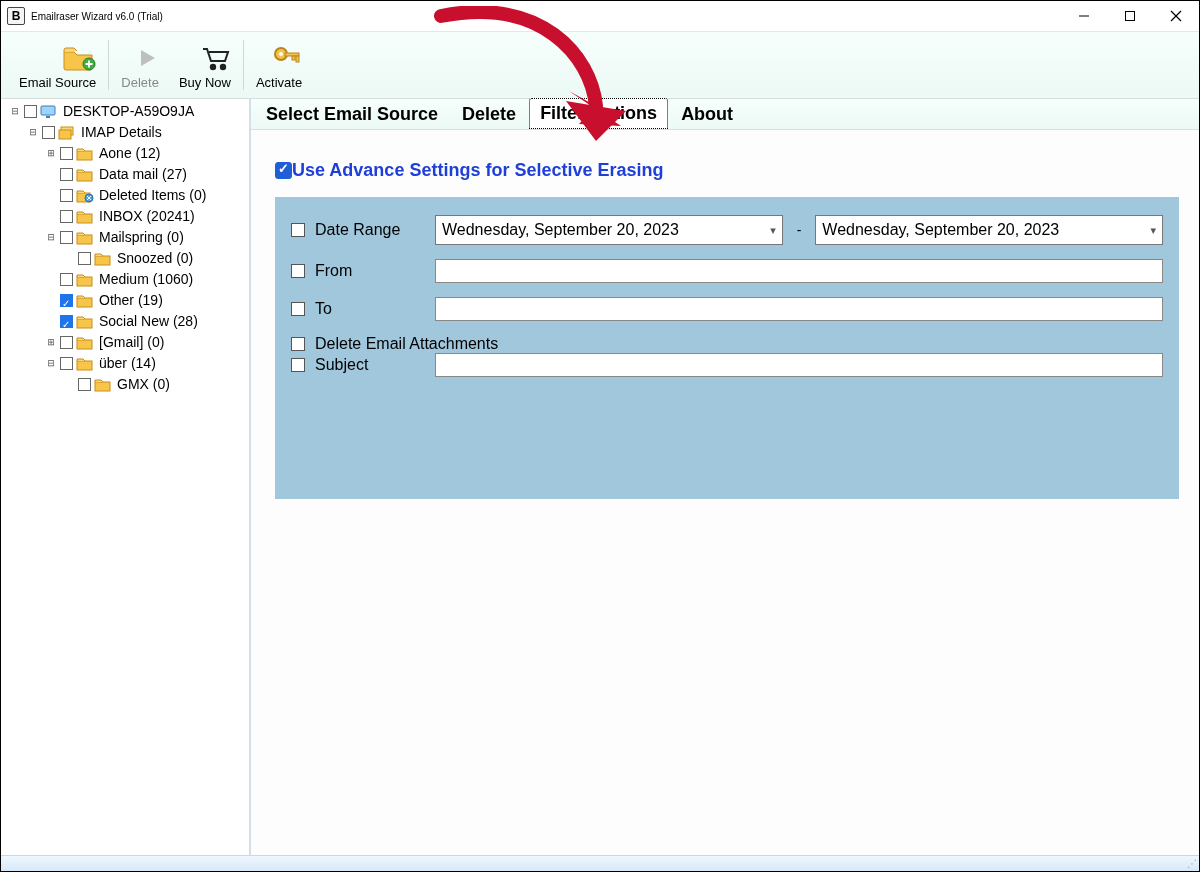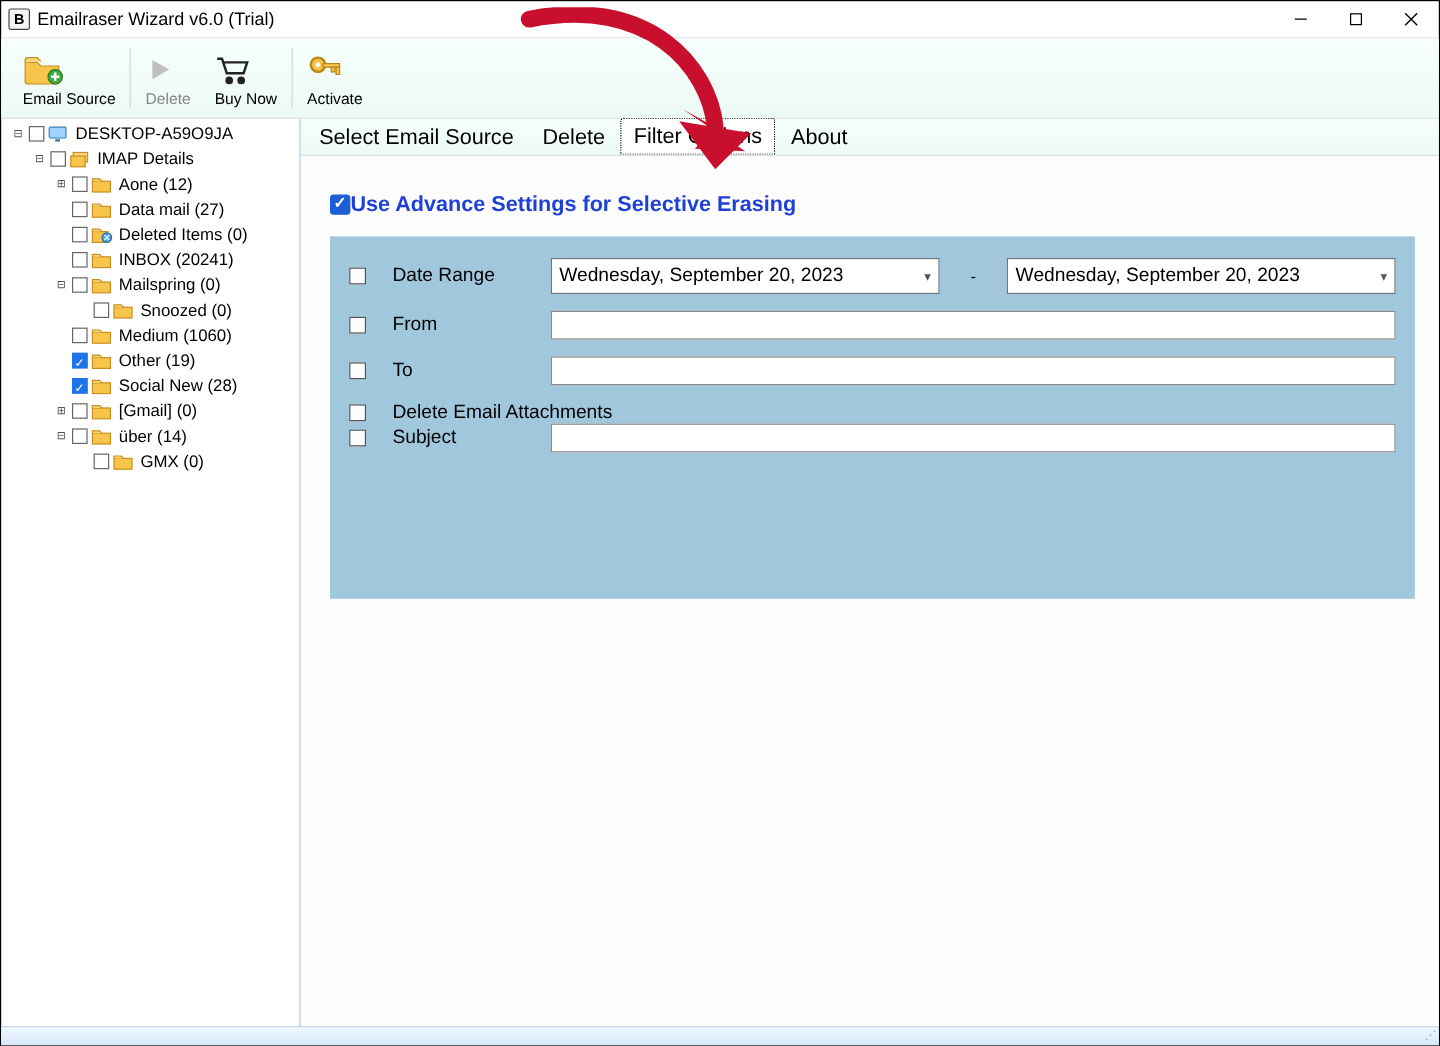--- a/index.html
+++ b/index.html
@@ -1,62 +1,62 @@
 <!DOCTYPE html>
 <html><head>
 <meta charset="utf-8">
 <style>
   * { box-sizing: border-box; }
   html,body { margin:0; padding:0; font-family: "Segoe UI", Arial, sans-serif; font-size:14px; }
   .window { width:1200px; height:872px; border:1px solid #000; background:#fff; position:relative; display:flex; flex-direction:column; }
   
   .titlebar { height:30px; display:flex; align-items:center; padding:0 0 0 6px; }
   .title-icon { width:18px; height:18px; border:1px solid #444; border-radius:2px; display:flex; align-items:center; justify-content:center; font-weight:bold; font-size:12px; margin-right:6px; background:#f4f4f4; }
-  .title-text { flex:0 0 auto; font-size:15px; }
+  .title-text { flex:0 0 auto; font-size:10px; }
   .titlebar-spacer { flex:1; }
   .win-controls { display:flex; }
   .win-btn { width:46px; height:30px; display:flex; align-items:center; justify-content:center; font-size:14px; }
   .win-btn svg { display:block; }
   
   .menubar { height:26px; display:flex; align-items:center; padding:0 8px; gap:18px; font-size:14px; }
   .menubar span { cursor:default; }
   
   .toolbar { height:68px; display:flex; border-top:1px solid #e6e6e6; border-bottom:1px solid #d5dedc;
              background:linear-gradient(#f6fffc,#ecf9f5); padding:4px 8px; gap:0; }
   .toolgroup { display:flex; }
-  .toolbtn { display:flex; flex-direction:column; align-items:flex-start; justify-content:center; padding:0 10px; font-size:13px; cursor:default; }
+  .toolbtn { display:flex; flex-direction:column; align-items:flex-end; justify-content:center; padding:0 10px; font-size:13px; cursor:default; }
   .toolbtn .ticon { height:34px; display:flex; align-items:center; justify-content:center; }
   .toolbtn.disabled { color:#888; }
   .vdiv { width:1px; background:#d0d8d6; margin:4px 2px; }
   
   .body { flex:1; display:flex; min-height:0; }
   .sidebar { width:248px; border-right:0; padding:2px 0 0 4px; overflow:auto; font-size:14px; }
   .tree ul { list-style:none; margin:0; padding-left:18px; }
   .tree li { white-space:nowrap; line-height:21px; }
   .tree .row { display:flex; align-items:center; gap:3px; }
   .exp { width:12px; height:12px; display:inline-flex; align-items:center; justify-content:center; font-size:9px; color:#555; cursor:default; }
   .cb { width:13px; height:13px; border:1px solid #666; background:#fff; display:inline-block; flex:0 0 auto; }
   .cb.checked { background:#1e74e8; border-color:#1e74e8; position:relative; }
   .cb.checked::after { content:"✓"; color:#fff; font-size:10px; position:absolute; left:1px; top:-2px; }
   .fold { width:18px; height:14px; display:inline-flex; align-items:center; justify-content:center; }
   .lbl { padding:0 2px; }
   
   .mainpanel { flex:1; display:flex; flex-direction:column; border-left:2px solid #d3e0ea; }
   .tabstrip { height:30px; display:flex; align-items:flex-end; padding:2px 4px 0 4px;
               background:linear-gradient(#f6fffc,#ecf9f5); gap:2px; }
-  .tab { padding:4px 10px; font-size:18px; font-weight:normal; color:#000; cursor:default;
+  .tab { padding:4px 10px; font-size:18px; font-weight:bold; color:#000; cursor:default;
          border:1px solid transparent; border-bottom:none; border-radius:3px 3px 0 0; }
   .tab.active { border:1px dotted #000; background:#fff; }
   .content { flex:1; padding:30px 20px 0 24px; background:#fdfdfd; border-top:1px solid #d3e0ea; }
   .adv-row { display:flex; align-items:center; gap:0; margin-bottom:16px; }
   .big-check { width:17px; height:17px; border-radius:3px; background:#1e5fd8; border:1px solid #1e5fd8; position:relative; }
   .big-check::after { content:"✓"; color:#fff; font-size:13px; font-weight:bold; position:absolute; left:2px; top:-2px; }
   .adv-label { color:#1e3fd8; font-size:18px; font-weight:bold; }
   .filterbox { background:#a1c7dd; padding:18px 16px 108px 16px; }
-  .frow { display:flex; align-items:center; margin-bottom:14px; gap:22px; }
+  .frow { display:flex; align-items:center; margin-bottom:14px; gap:10px; }
   .fchk { width:14px; height:14px; border:1px solid #555; background:#fff; }
   .flabel { width:110px; font-size:16px; }
   .fdate { background:#fff; border:1px solid #777; height:28px; display:flex; align-items:center; padding:14px 6px; font-size:16px; flex:1; min-width:0; }
   .fdate .caret { margin-left:auto; font-size:11px; color:#555; }
   .dash { padding:0 4px; }
   .ftxt { flex:1; height:24px; background:#fff; border:1px solid #888; }
   
   .statusbar { height:16px; background:linear-gradient(#eef7ff,#d7e8f7); border-top:1px solid #c6d8ea; position:relative; }
   .grip { position:absolute; right:2px; bottom:2px; color:#94a9be; font-size:10px; }
   

